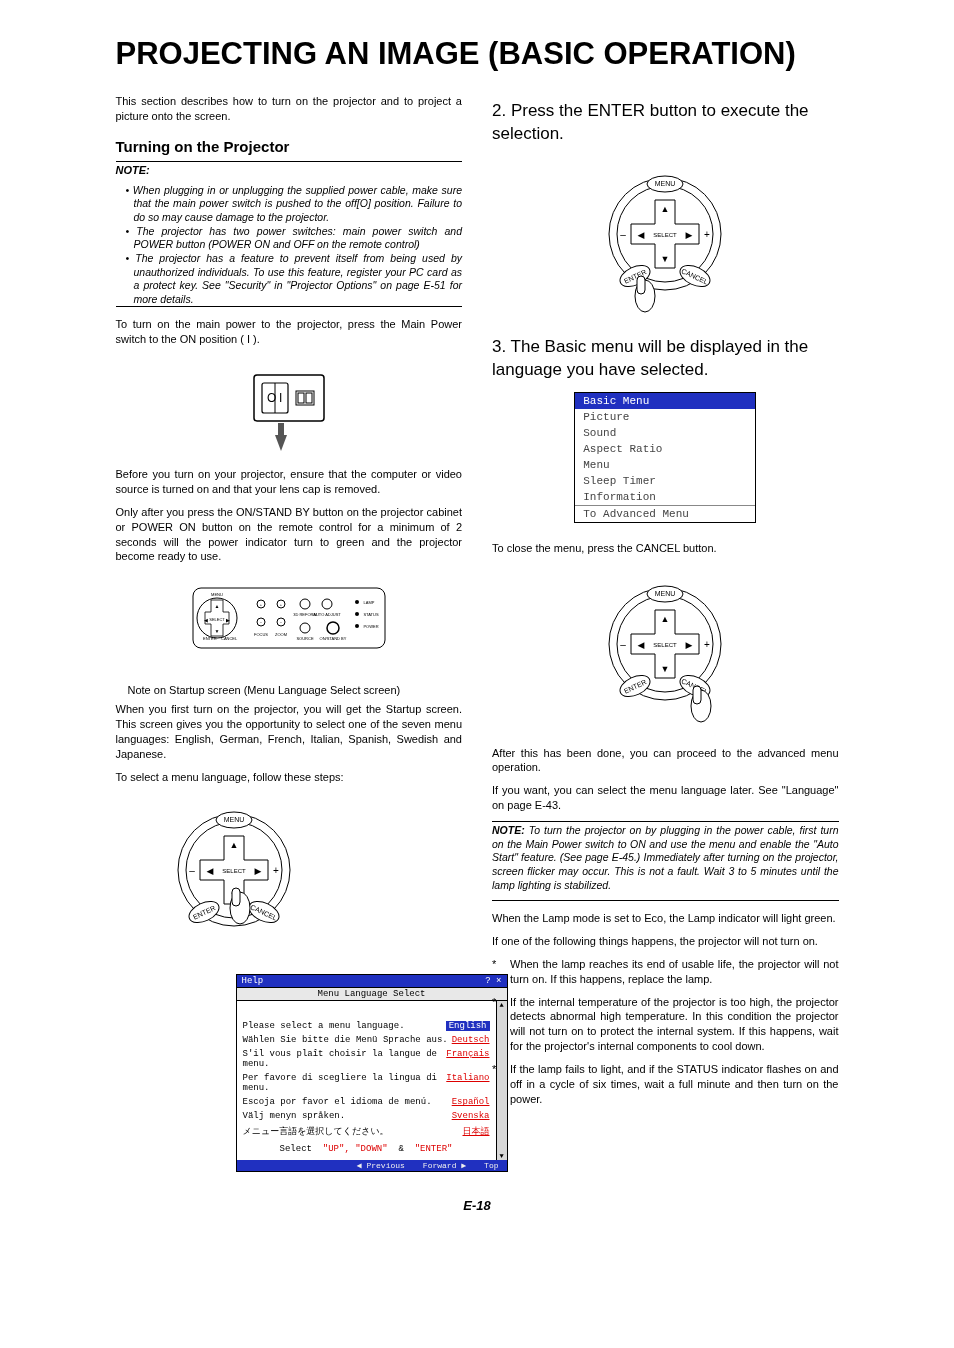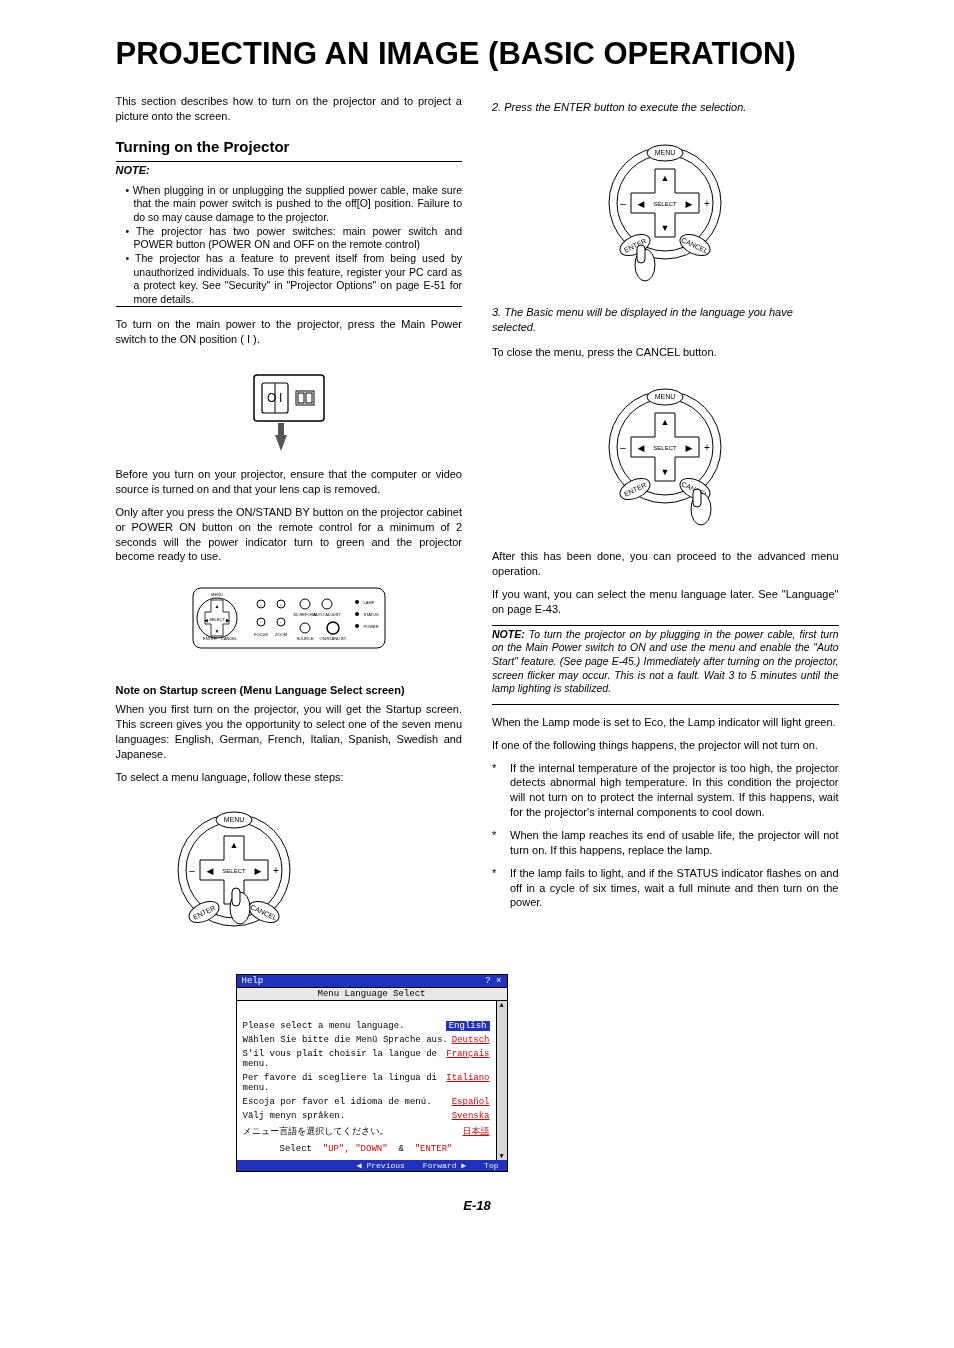--- a/index.html
+++ b/index.html
@@ -36,51 +36,51 @@
     margin: 0 0 8px 0;
     text-align: justify;
   }
   h2 {
     font-size: 15px;
     font-weight: 900;
     margin: 14px 0 6px 0;
   }
   h3 {
     font-size: 11px;
-    font-weight: 700;
-    margin: 20px 0 6px 0;
+    font-weight: 400;
+    margin: 20px 0 6px 12px;
   }
   .note-head {
     font-size: 11px;
     font-style: italic;
     font-weight: bold;
     margin: 2px 0 2px 0;
   }
   .hr {
     border: none;
     border-top: 1px solid #000;
     margin: 0 0 2px 0;
   }
   ul.note-list {
     font-size: 10.5px;
+    font-style: italic;
     padding-left: 10px;
     margin: 8px 0 0 0;
     list-style: none;
   }
   ul.note-list li {
     text-indent: -8px;
     padding-left: 8px;
     line-height: 1.3;
     margin-bottom: 0;
     text-align: justify;
   }
   ul.note-list li::before { content: "• "; }
   .step {
-    font-size: 11px;
-    font-style: italic;
+    font-size: 17px;
     margin: 6px 0 10px 0;
     line-height: 1.35;
   }
   .star-list {
     font-size: 11px;
     list-style: none;
     padding-left: 18px;
     margin: 6px 0 0 0;
   }
   .star-list li {
@@ -432,20 +432,30 @@
             <g transform="translate(-26,48)">
               <ellipse cx="6" cy="14" rx="10" ry="16" fill="#fff" stroke="#000"></ellipse>
               <rect x="-2" y="-6" width="8" height="18" rx="4" fill="#fff" stroke="#000"></rect>
             </g>
           </g>
         </svg>
       </div>
 
       <div class="step">3. The Basic menu will be displayed in the language you have selected.</div>
 
+      <div class="basic-menu">
+        <div class="bm-title">Basic Menu</div>
+        <div class="bm-item">Picture</div>
+        <div class="bm-item">Sound</div>
+        <div class="bm-item">Aspect Ratio</div>
+        <div class="bm-item">Menu</div>
+        <div class="bm-item">Sleep Timer</div>
+        <div class="bm-item">Information</div>
+        <div class="bm-sep">To Advanced Menu</div>
+      </div>
 
       <p>To close the menu, press the CANCEL button.</p>
 
       <div class="diagram">
         <svg class="remote" width="170" height="160" viewBox="0 0 170 160">
           <g transform="translate(85,72)">
             <circle r="56" fill="none" stroke="#000"></circle>
             <circle r="48" fill="none" stroke="#000"></circle>
             <ellipse cx="0" cy="-50" rx="18" ry="8" fill="#fff" stroke="#000"></ellipse>
             <text x="0" y="-48" font-size="7" text-anchor="middle">MENU</text>
@@ -476,22 +486,22 @@
       <hr class="hr">
       <div class="note-inline">
         <span class="nb">NOTE:</span><span> To turn the projector on by plugging in the power cable, first turn on the Main Power switch to ON and use the menu and enable the "Auto Start" feature. (See page E-45.) Immediately after turning on the projector, screen flicker may occur. This is not a fault. Wait 3 to 5 minutes until the lamp lighting is stabilized.</span>
       </div>
       <hr class="hr">
 
       <p style="margin-top:10px">When the Lamp mode is set to Eco, the Lamp indicator will light green.</p>
       <p>If one of the following things happens, the projector will not turn on.</p>
 
       <ul class="star-list">
+        <li>When the lamp reaches its end of usable life, the projector will not turn on. If this happens, replace the lamp.</li>
         <li>If the internal temperature of the projector is too high, the projector detects abnormal high temperature. In this condition the projector will not turn on to protect the internal system. If this happens, wait for the projector's internal components to cool down.</li>
-        <li>When the lamp reaches its end of usable life, the projector will not turn on. If this happens, replace the lamp.</li>
         <li>If the lamp fails to light, and if the STATUS indicator flashes on and off in a cycle of six times, wait a full minute and then turn on the power.</li>
       </ul>
 
     </div>
   </div>
 
   <div class="page-num">E-18</div>
 </div>
 
 </body></html>

